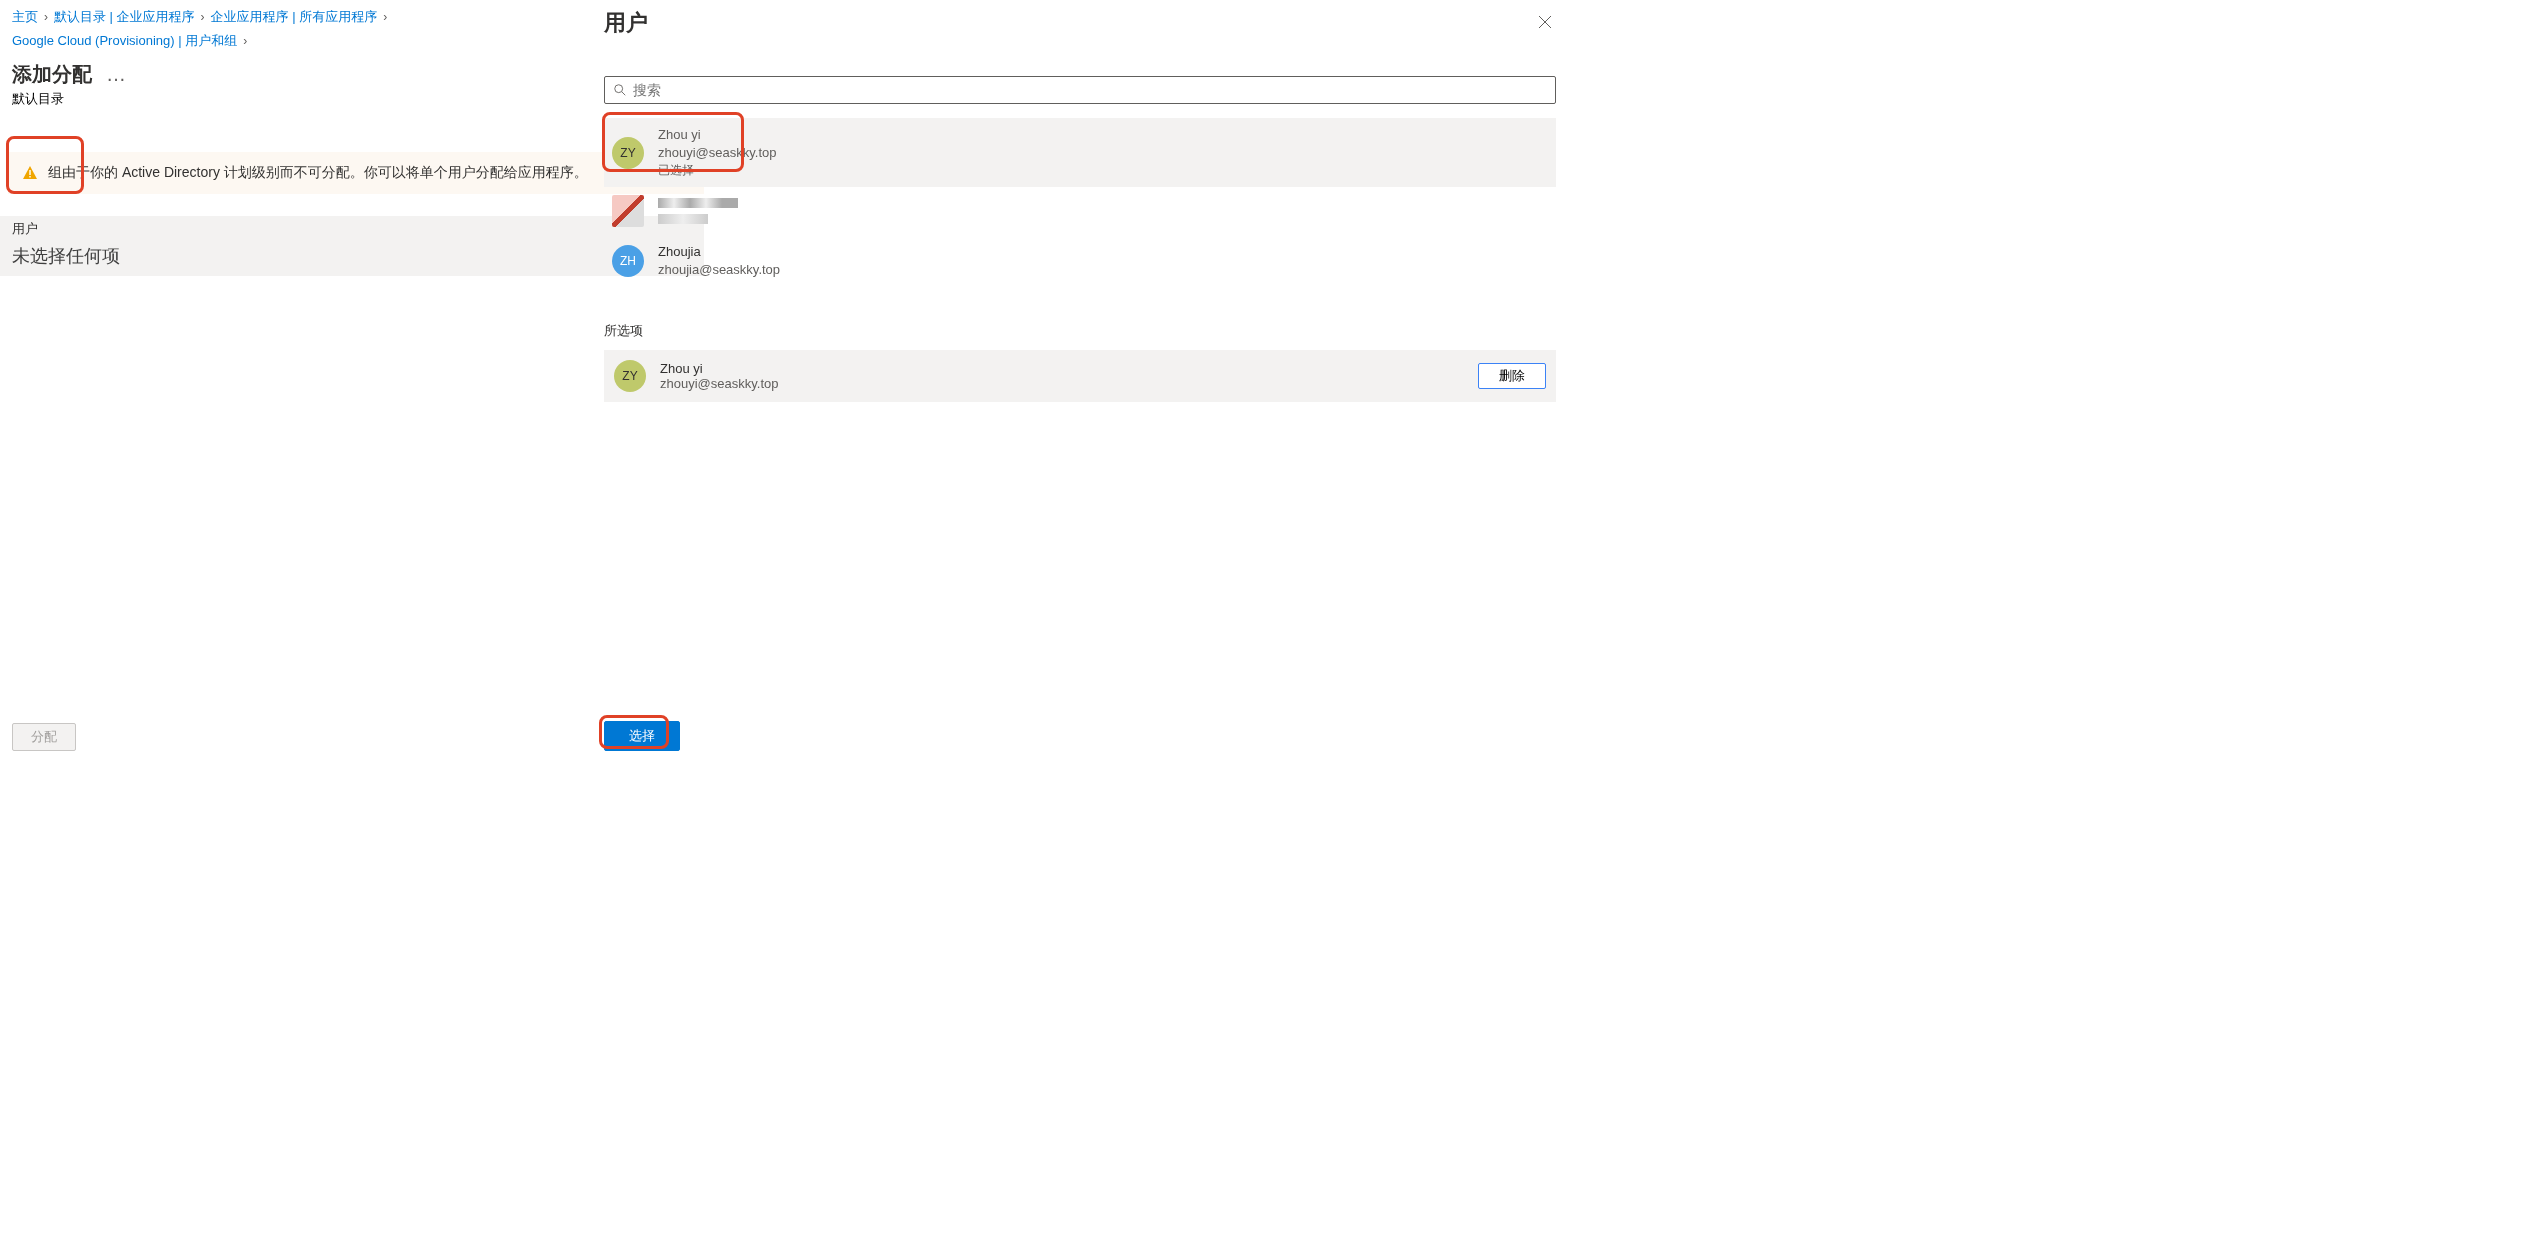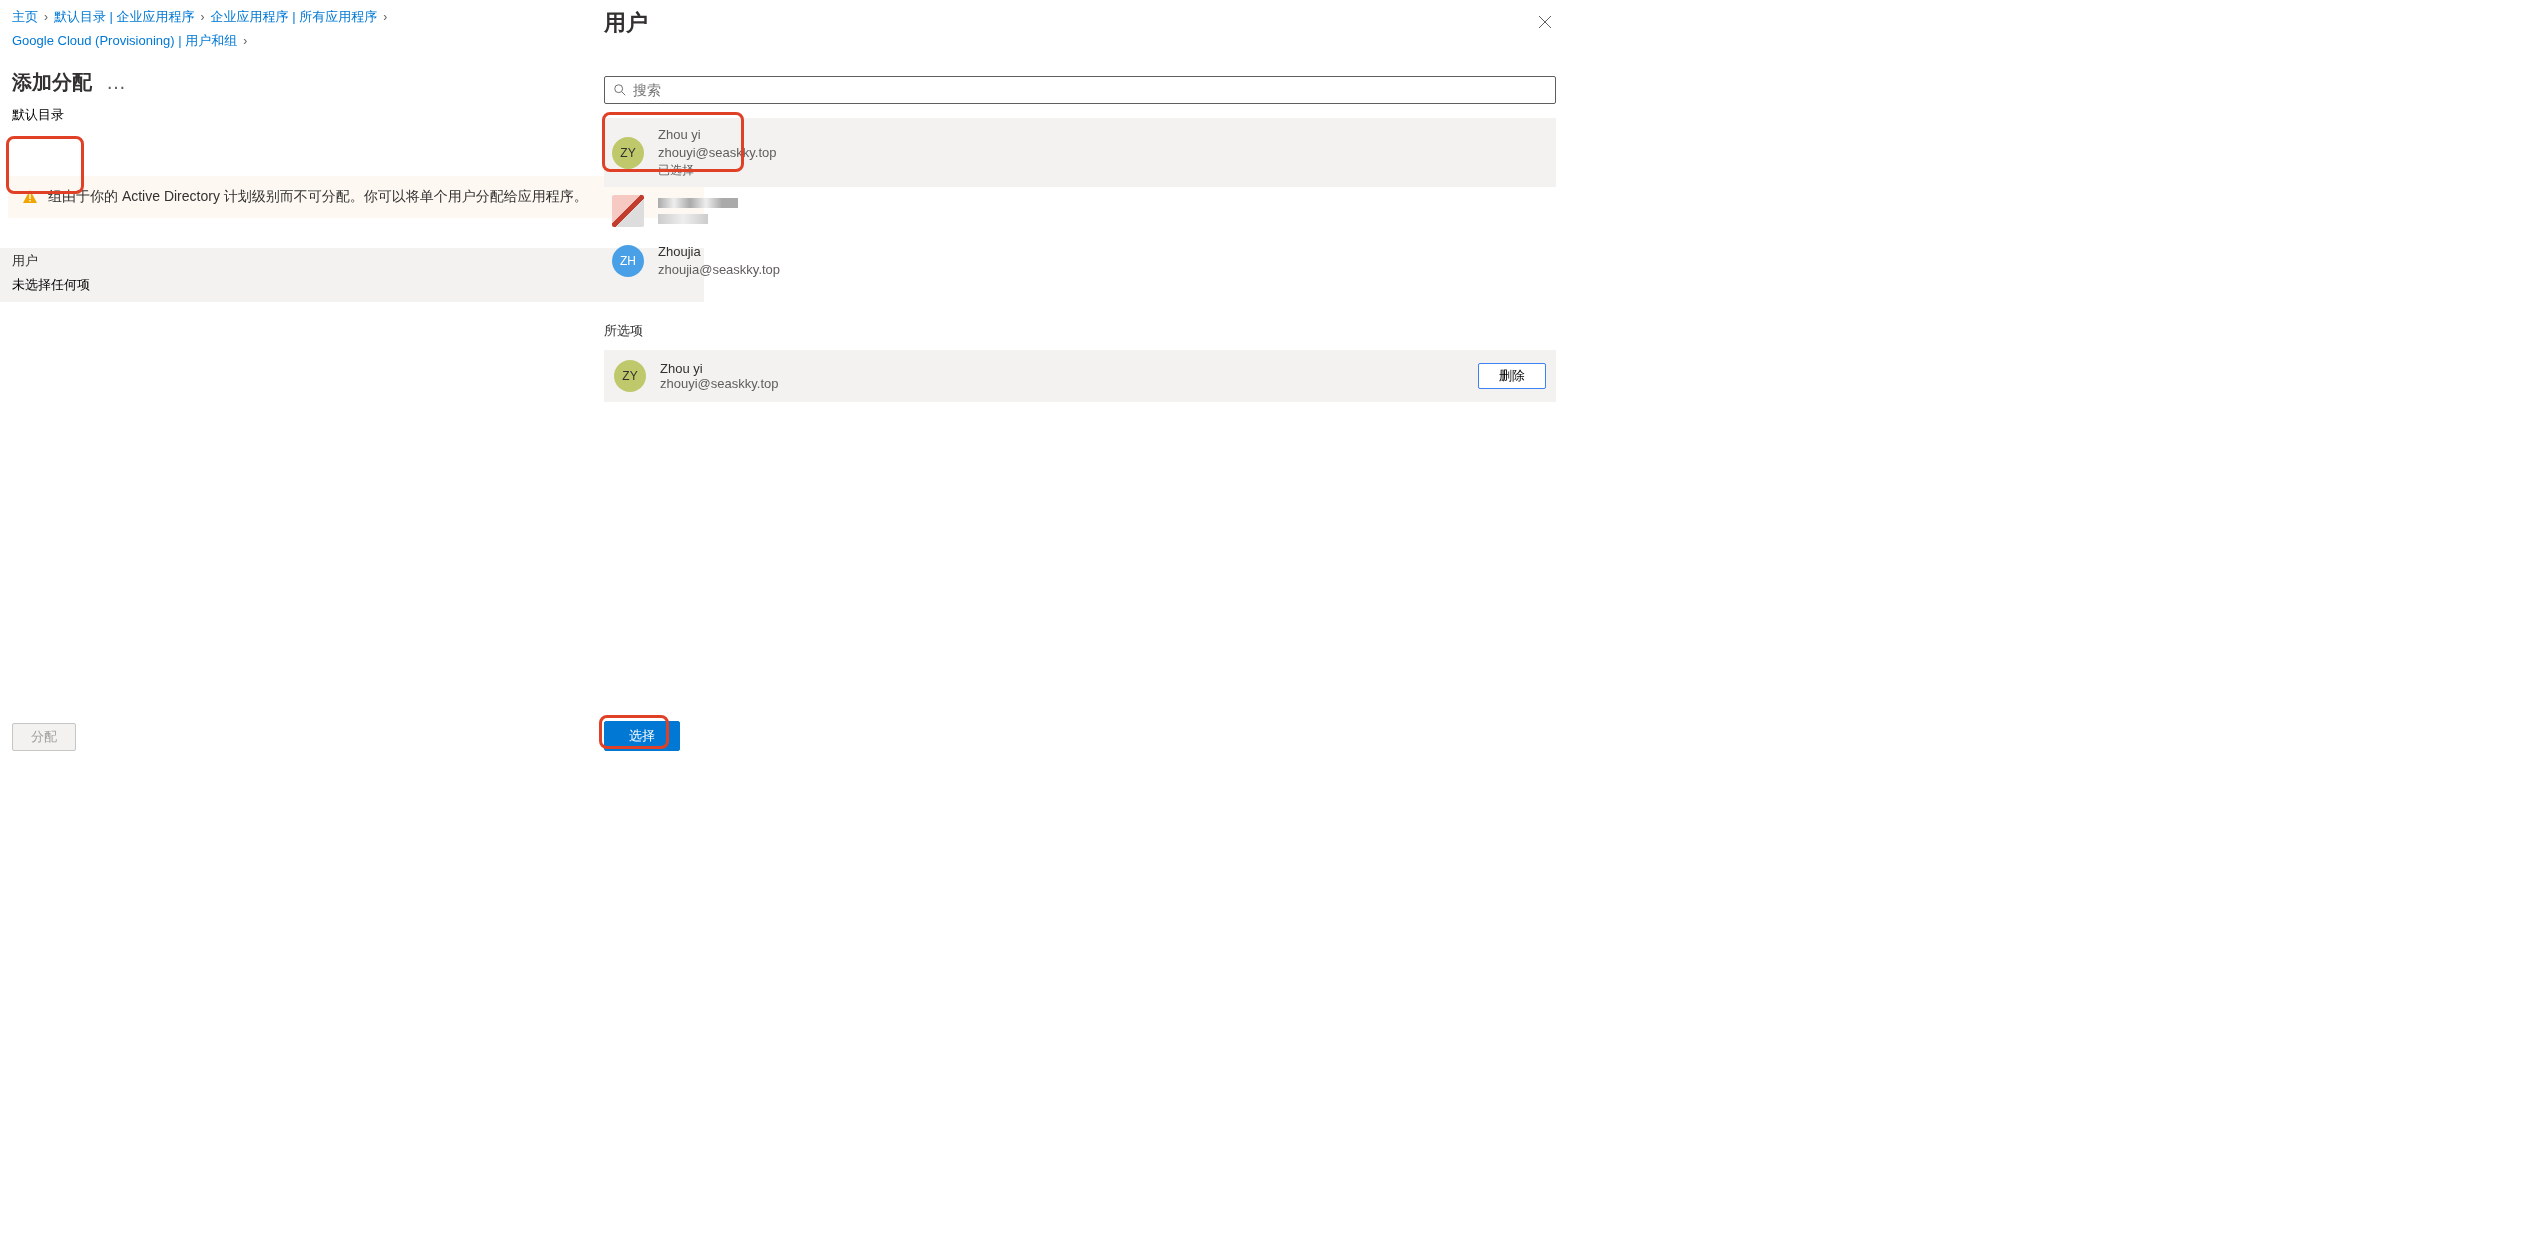--- a/index.html
+++ b/index.html
@@ -16,21 +16,20 @@
       height: 765px;
       width: 1570px;
       overflow: hidden;
     }
     .left-panel {
       flex: 0 0 590px;
       padding: 8px 12px;
       display: flex;
       flex-direction: column;
       position: relative;
-      gap: 8px;
     }
     .right-panel {
       flex: 1;
       padding: 8px 14px;
       display: flex;
       flex-direction: column;
       position: relative;
     }
     .breadcrumb {
       display: flex;
@@ -105,22 +104,22 @@
       margin-right: -126px;
       padding: 4px 0 8px 12px;
       margin-bottom: 8px;
     }
     .section-label {
       font-size: 13px;
       color: #323130;
       margin-bottom: 6px;
     }
     .section-link {
-      color: #000000;
-      font-size: 13px;
+      color: #404040;
+      font-size: 18px;
       text-decoration: none;
       cursor: pointer;
     }
     .role-label {
       font-size: 13px;
       margin-bottom: 6px;
       margin-top: 2px;
     }
     .role-value {
       color: #0078d4;

